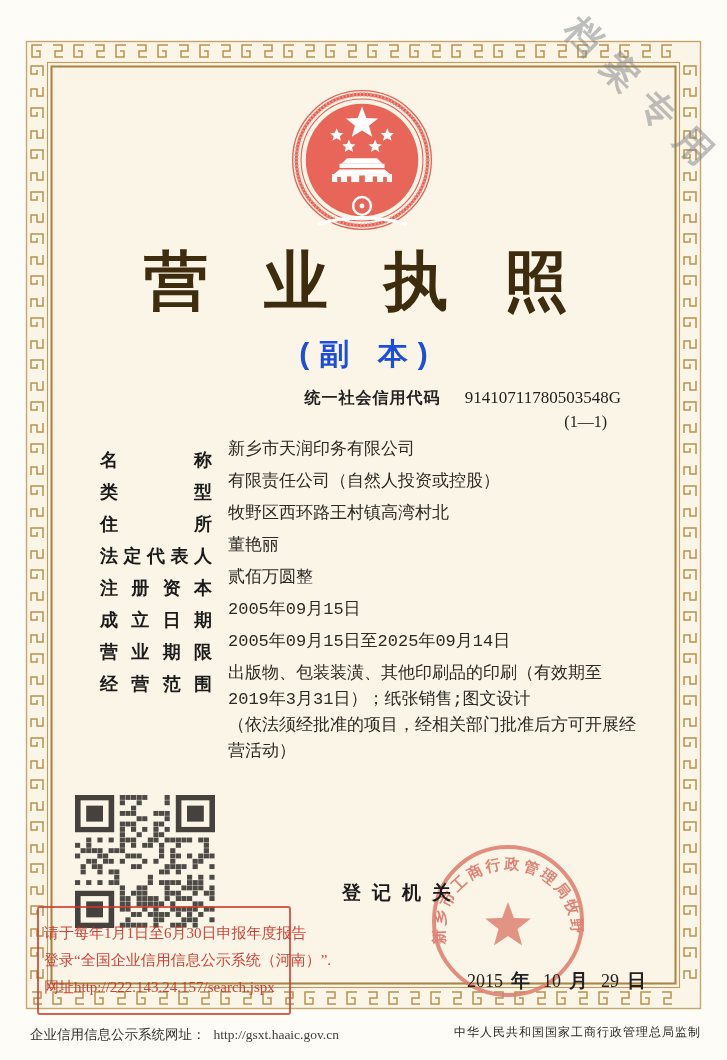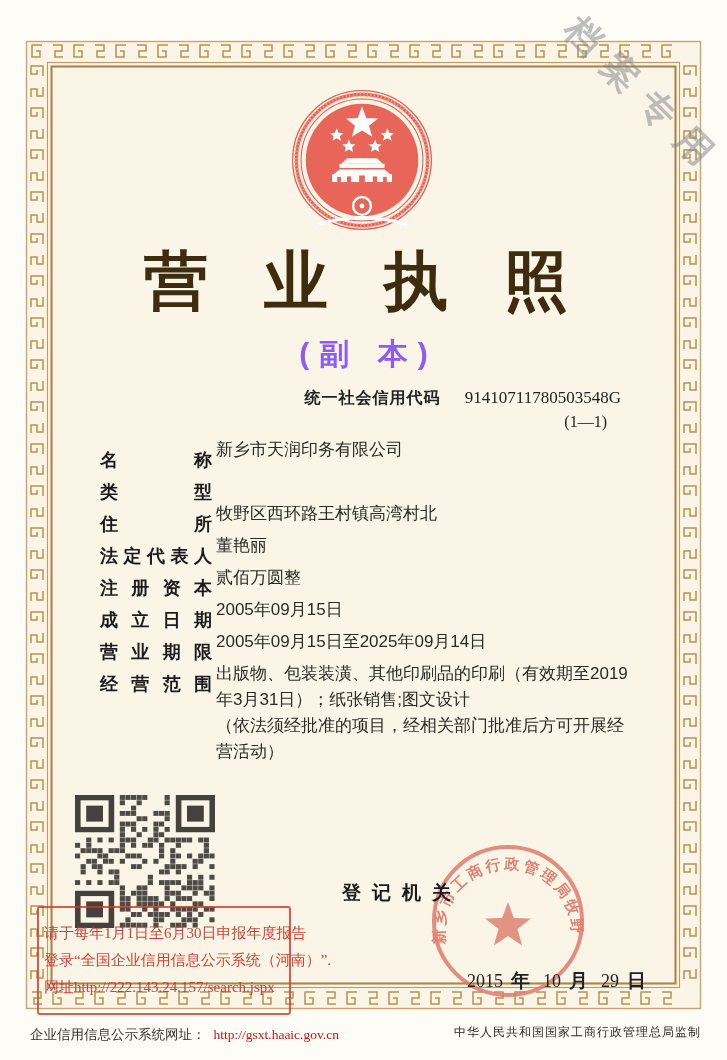--- a/index.html
+++ b/index.html
@@ -19,55 +19,55 @@
   .emblem{position:absolute; left:283px; top:85px; width:158px; height:150px; opacity:.92;}
   .title{
     position:absolute; left:0; top:238px; width:727px;
     text-align:center; font-size:64px; font-weight:bold;
     letter-spacing:56px; padding-left:41px; box-sizing:border-box;
     color:#3d2c0e; white-space:nowrap;
   }
   .subtitle{
     position:absolute; left:0; top:334px; width:727px; text-align:center;
     font-size:30px; font-weight:bold; letter-spacing:10px; padding-left:10px;
-    box-sizing:border-box; color:#8b5cf6;
+    box-sizing:border-box; color:#1d4ed8;
   }
   .code-block{position:absolute; right:106px; top:388px; text-align:right;}
   .code-line1{font-size:16px; color:#222; white-space:nowrap;}
   .code-label{font-weight:bold; letter-spacing:1px;}
   .code-value{font-family:"Liberation Serif","DejaVu Serif",serif; font-size:17px; margin-left:20px;}
   .code-page{font-family:"Liberation Serif","DejaVu Serif",serif; font-size:16px; color:#222; margin-top:4px; padding-right:14px;}
   .field-row{position:absolute; left:100px; width:540px; display:flex; align-items:flex-start;}
   .field-label{
     flex:0 0 112px; font-size:18px; font-weight:bold; color:#1b1b1b;
     text-align:justify; text-align-last:justify; line-height:22px;margin-top:12px;
   }
   .field-value{
-    margin-left:4px; width:412px; font-size:17px; color:#2b2a26;
-    font-family:Liberation Sans, sans-serif;
+    margin-left:16px; width:412px; font-size:17px; color:#2b2a26;
+    font-family:Liberation Mono, monospace;
     line-height:26px; white-space:pre-line;
   }
   #qr-svg{position:absolute; left:75px; top:795px; width:140px; height:133px;}
   .stamp{
     position:absolute; left:37px; top:906px; width:240px;
     border:2.5px solid rgba(208,55,40,.8); border-radius:3px;
     padding:12px 5px; color:rgba(200,48,35,.9);
     font-family:"Liberation Serif","DejaVu Serif",serif;
     font-size:15px; line-height:27px; white-space:nowrap;
   }
   .registrar-label{
     position:absolute; left:342px; top:880px; font-size:19px; font-weight:bold;
     color:#1b1b1b; letter-spacing:11px; white-space:nowrap;
   }
   .seal{position:absolute; left:423px; top:836px; width:170px; height:170px; opacity:.85;}
   .date-line{position:absolute; left:462px; top:968px; font-size:18px; color:#222; white-space:nowrap;}
   .date-num{font-family:"Liberation Serif","DejaVu Serif",serif; padding:0 5px;}
   .date-unit{font-weight:bold; font-size:19px; padding:0 3px;}
   .footer-left{position:absolute; left:30px; top:1026px; font-size:13.5px; color:#33322e; white-space:nowrap;}
-  .footer-left .url{font-family:"Liberation Serif","DejaVu Serif",serif; margin-left:8px; color:#b91c1c;}
+  .footer-left .url{font-family:"Liberation Serif","DejaVu Serif",serif; margin-left:8px; color:#404040;}
   .footer-right{position:absolute; right:26px; top:1024px; font-size:12px; color:#2b2a26; letter-spacing:1px; white-space:nowrap;}
 </style>
 </head>
 <body>
 
 <div class="page">
 
   <div class="paper"></div>
 
   <svg id="frame-svg" viewBox="0 0 727 1060">
@@ -271,20 +271,21 @@
     </div>
     <div class="code-page">(1—1)</div>
   </div>
 
   <div class="field-row" style="top:437px">
     <span class="field-label">名称</span>
     <span class="field-value">新乡市天润印务有限公司</span>
   </div>
   <div class="field-row" style="top:469px">
     <span class="field-label">类型</span>
+    <span class="field-value">有限责任公司（自然人投资或控股）</span>
   </div>
   <div class="field-row" style="top:501px">
     <span class="field-label">住所</span>
     <span class="field-value">牧野区西环路王村镇高湾村北</span>
   </div>
   <div class="field-row" style="top:565px">
     <span class="field-label">注册资本</span>
     <span class="field-value">贰佰万圆整</span>
   </div>
   <div class="field-row" style="top:533px">

